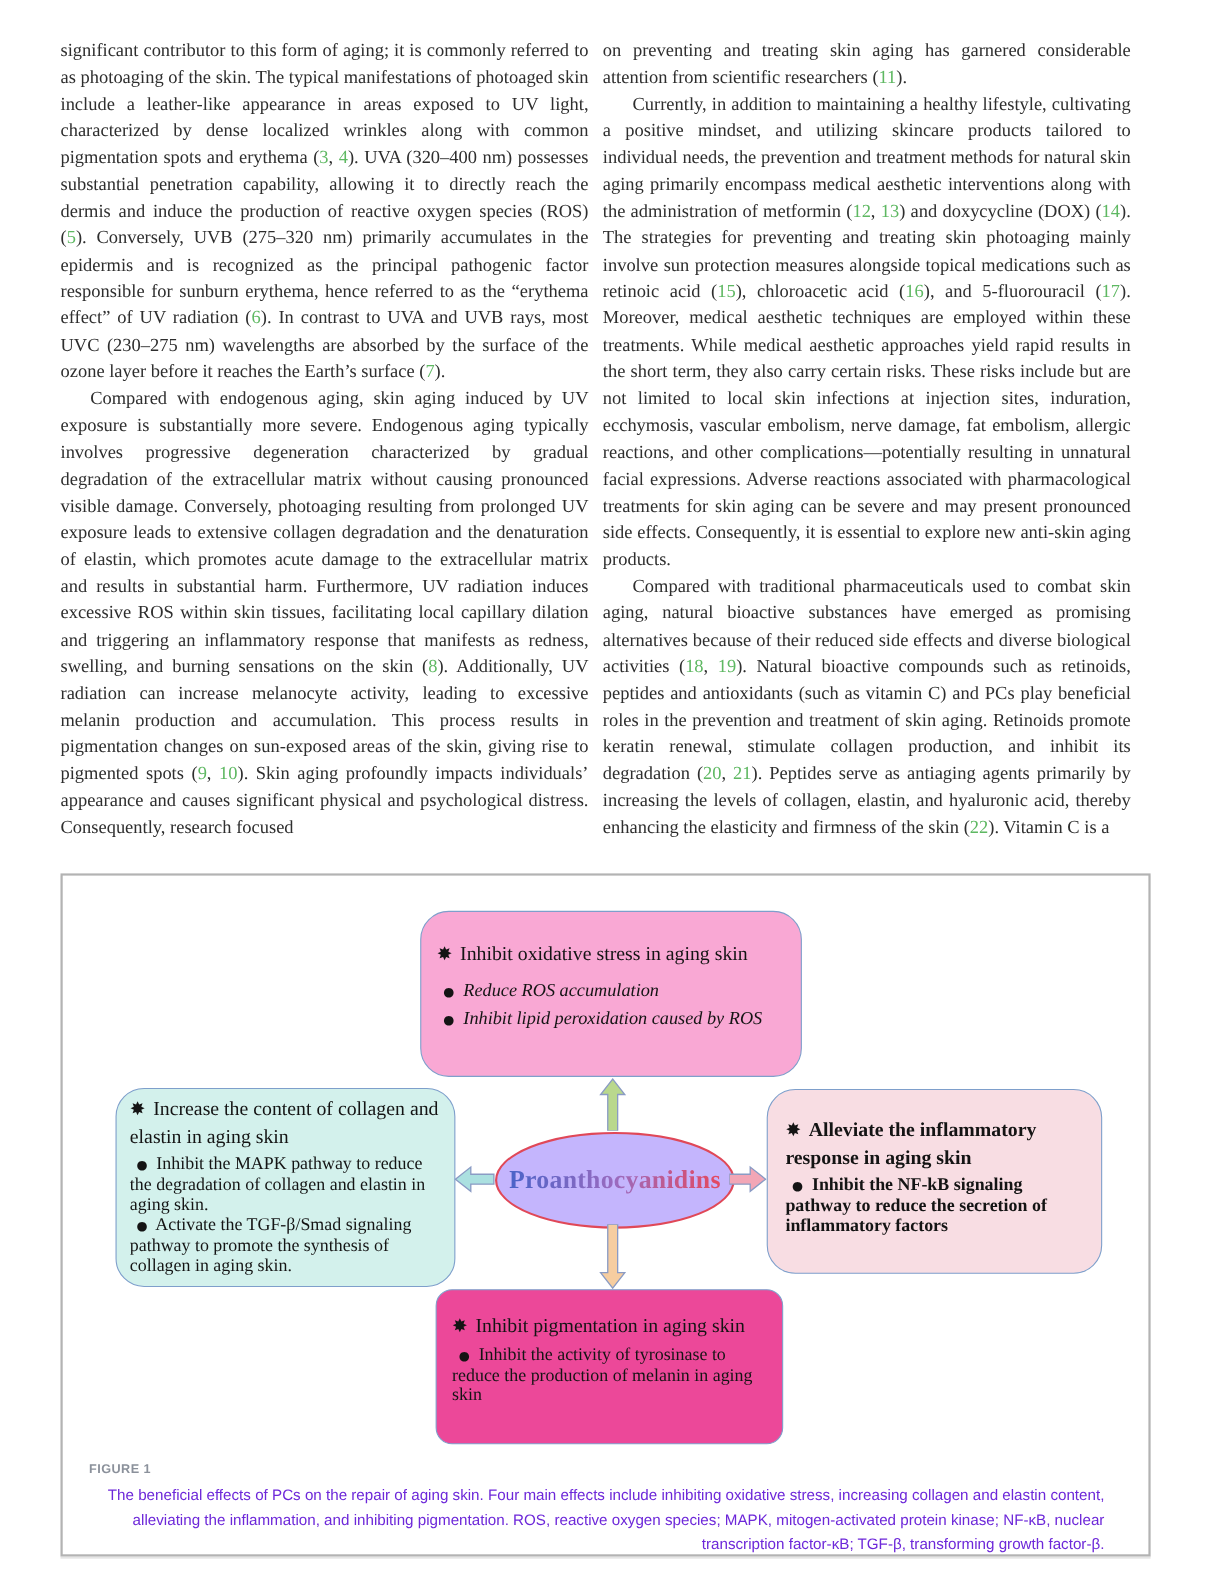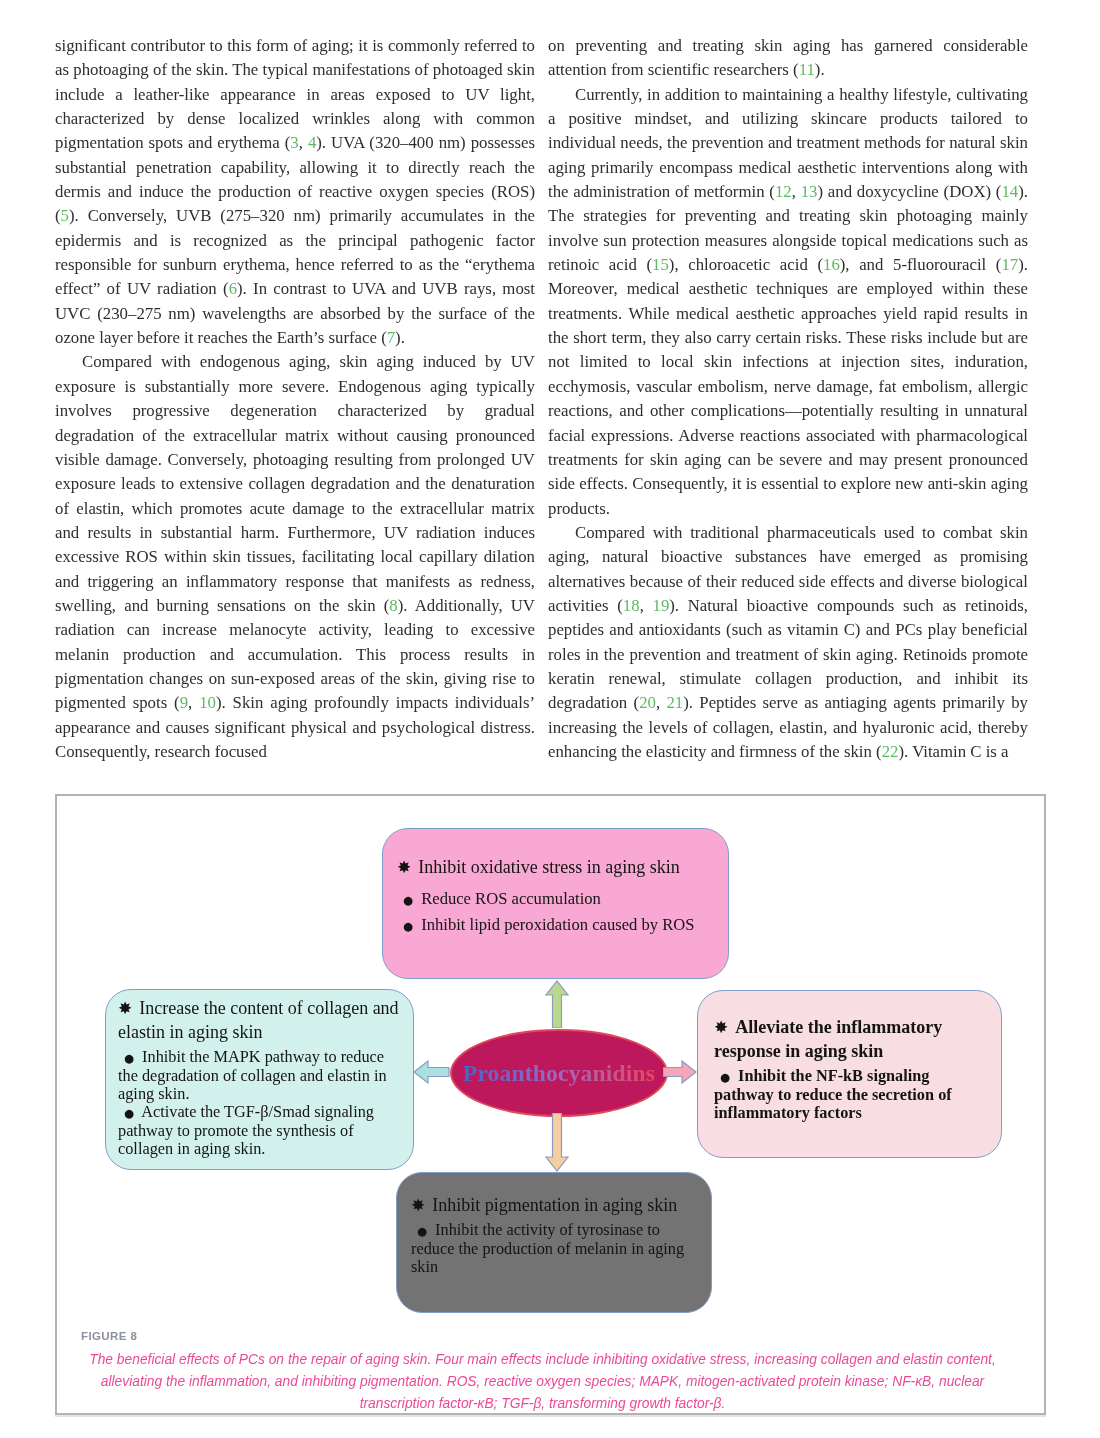--- a/index.html
+++ b/index.html
@@ -31,26 +31,26 @@
   }
   .box-top   {left:325px;top:32px; width:347px;height:151px;border-radius:26px;padding:26px 10px 0 14px;}
   .box-left  {left:48px; top:193px;width:309px;height:181px;border-radius:26px;padding:6px 8px 0 12px;}
   .box-right {left:640px;top:194px;width:305px;height:168px;border-radius:26px;padding:24px 8px 0 16px;font-weight:bold;}
   .box-bottom{left:339px;top:376px;width:316px;height:141px;border-radius:26px;padding:20px 8px 0 14px;}
   .box-title{font-size:18px;line-height:24px;margin-bottom:4px;}
   .star{font-family:"DejaVu Sans", sans-serif;font-size:17px;margin-right:7px;}
   .box-bullets{font-size:16.3px;line-height:18px;}
   .bullet-item{text-indent:6px;}
   .bullet-glyph{font-family:"DejaVu Sans", sans-serif;font-size:11.5px;margin-right:4px;}
-  .box-top .box-bullets{font-size:16.6px;line-height:23.5px;}
+  .box-top .box-bullets{font-size:16.6px;line-height:23.5px;font-style:italic;}
   .box-top .box-title{margin-bottom:8px;}
   
   .center-ellipse{
     position:absolute;left:393px;top:233px;width:214px;height:84px;
-    border:2.2px solid #e04858;border-radius:50%;background:#be185d;
+    border:2.2px solid #e04858;border-radius:50%;background:#c4b5fd;
     display:flex;align-items:center;justify-content:center;
   }
   .center-label{
     font-size:23.5px;font-weight:bold;letter-spacing:.2px;
     background-image:linear-gradient(90deg,#4a63c8,#9a6bbf,#e5485e);
     -webkit-background-clip:text;background-clip:text;
     color:transparent;
   }
   
   .arrow{position:absolute;}
@@ -58,21 +58,21 @@
   .arrow-up{left:487px;top:184px;}
   .arrow-down{left:487px;top:317px;}
   .arrow-left{left:356px;top:263px;}
   .arrow-right{left:606px;top:263px;}
   
   .figure-caption{
     position:absolute;left:24px;right:40px;top:534px;
     font-family:"Liberation Sans", sans-serif;
   }
   .caption-label{font-size:11.5px;font-weight:bold;color:#8b919b;letter-spacing:.4px;}
-  .caption-text{margin-top:7px;font-size:13.8px;line-height:1.58;color:#ec4899;text-align:center;font-style:italic;}
+  .caption-text{margin-top:7px;font-size:13.8px;line-height:1.58;color:#6d28d9;text-align:right;}
 </style>
 </head>
 <body>
 
 <div class="text-columns">
   <div class="col">
       <p class="para"><span>significant contributor to this form of aging; it is commonly referred to as photoaging of the skin. The typical manifestations of photoaged skin include a leather-like appearance in areas exposed to UV light, characterized by dense localized wrinkles along with common pigmentation spots and erythema (</span><span class="cite">3</span><span>, </span><span class="cite">4</span><span>). UVA (320–400 nm) possesses substantial penetration capability, allowing it to directly reach the dermis and induce the production of reactive oxygen species (ROS) (</span><span class="cite">5</span><span>). Conversely, UVB (275–320 nm) primarily accumulates in the epidermis and is recognized as the principal pathogenic factor responsible for sunburn erythema, hence referred to as the “erythema effect” of UV radiation (</span><span class="cite">6</span><span>). In contrast to UVA and UVB rays, most UVC (230–275 nm) wavelengths are absorbed by the surface of the ozone layer before it reaches the Earth’s surface (</span><span class="cite">7</span><span>).</span></p>
       <p class="para indent"><span>Compared with endogenous aging, skin aging induced by UV exposure is substantially more severe. Endogenous aging typically involves progressive degeneration characterized by gradual degradation of the extracellular matrix without causing pronounced visible damage. Conversely, photoaging resulting from prolonged UV exposure leads to extensive collagen degradation and the denaturation of elastin, which promotes acute damage to the extracellular matrix and results in substantial harm. Furthermore, UV radiation induces excessive ROS within skin tissues, facilitating local capillary dilation and triggering an inflammatory response that manifests as redness, swelling, and burning sensations on the skin (</span><span class="cite">8</span><span>). Additionally, UV radiation can increase melanocyte activity, leading to excessive melanin production and accumulation. This process results in pigmentation changes on sun-exposed areas of the skin, giving rise to pigmented spots (</span><span class="cite">9</span><span>, </span><span class="cite">10</span><span>). Skin aging profoundly impacts individuals’ appearance and causes significant physical and psychological distress. Consequently, research focused</span></p>
     </div>
   <div class="col">
@@ -107,21 +107,21 @@
 
     <div class="effect-box box-right" style="background: rgb(248, 221, 227); border-color: rgb(126, 159, 203);">
       <div class="box-title">
         <span class="star">✸</span><span class="box-title-text">Alleviate the inflammatory response in aging skin</span>
       </div>
       <div class="box-bullets">
           <div class="bullet-item"><span class="bullet-glyph">●</span> Inhibit the NF-kB signaling pathway to reduce the secretion of inflammatory factors</div>
         </div>
     </div>
 
-    <div class="effect-box box-bottom" style="background: #737373; border-color: rgb(126, 159, 203);">
+    <div class="effect-box box-bottom" style="background: #ec4899; border-color: rgb(126, 159, 203); border-radius: 15px;">
       <div class="box-title">
         <span class="star">✸</span><span class="box-title-text">Inhibit pigmentation in aging skin</span>
       </div>
       <div class="box-bullets">
           <div class="bullet-item"><span class="bullet-glyph">●</span> Inhibit the activity of tyrosinase to reduce the production of melanin in aging skin</div>
         </div>
     </div>
 
     <div class="center-ellipse" style="border-color: rgb(224, 72, 88);">
       <span class="center-label" style="background-image: linear-gradient(90deg, rgb(74, 99, 200), rgb(154, 107, 191), rgb(229, 72, 94));">Proanthocyanidins</span>
@@ -134,18 +134,18 @@
       <path d="M8.5,0 V44 H2 L13,58 L24,44 H17.5 V0 Z" fill="#f6cda0"></path>
     </svg>
     <svg class="arrow arrow-left" width="37" height="26" viewBox="0 0 37 26">
       <path d="M36,8.5 H15 V2 L1,13 L15,24 V17.5 H36 Z" fill="#abe0e0"></path>
     </svg>
     <svg class="arrow arrow-right" width="34" height="26" viewBox="0 0 34 26">
       <path d="M0,8.5 H19 V2 L33,13 L19,24 V17.5 H0 Z" fill="#f2a6b6"></path>
     </svg>
 
     <div class="figure-caption">
-      <div class="caption-label">FIGURE 8</div>
+      <div class="caption-label">FIGURE 1</div>
       <div class="caption-text">The beneficial effects of PCs on the repair of aging skin. Four main effects include inhibiting oxidative stress, increasing collagen and elastin content, alleviating the inflammation, and inhibiting pigmentation. ROS, reactive oxygen species; MAPK, mitogen-activated protein kinase; NF-κB, nuclear transcription factor-κB; TGF-β, transforming growth factor-β.</div>
     </div>
 
   </div>
 </div>
 
 </body></html>

